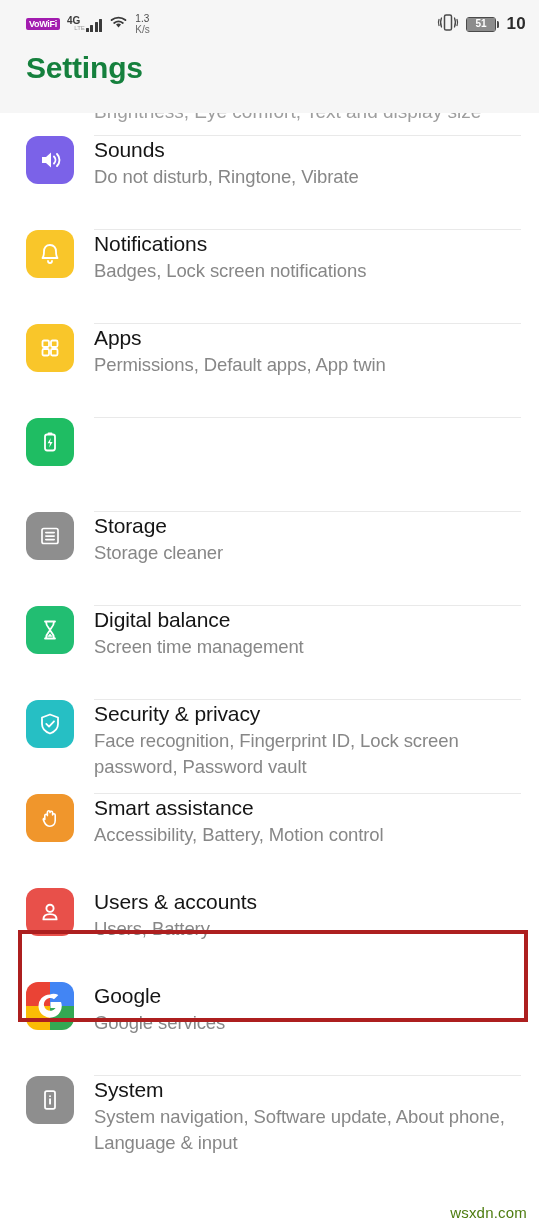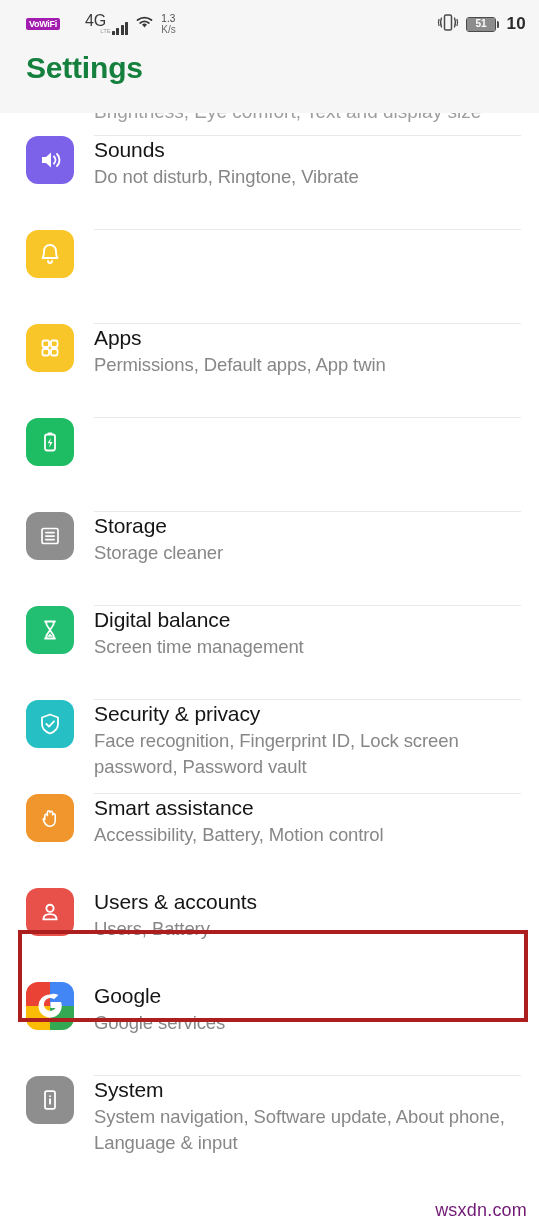--- a/index.html
+++ b/index.html
@@ -33,26 +33,25 @@
     color: #ffffff;
     font-size: 9px;
     font-weight: bold;
     letter-spacing: -0.3px;
     padding: 1.5px 3px 1.5px 3px;
     border-radius: 2px;
     line-height: 1;
   }
   .net-group { display: flex; align-items: flex-end; gap: 1px; }
   .net-label {
-    font-size: 16px;
+    font-size: 10px;
     color: #3a3a3a;
     line-height: 1;
-    font-weight: 400;
+    font-weight: 700;
     margin-bottom: 6px;
-    margin-left: 18px;
   }
   .net-sub {
     font-size: 6px;
     color: #9a9a9a;
     line-height: 1;
     margin-bottom: 1px;
     margin-left: -7px;
   }
   .bars { display: flex; align-items: flex-end; gap: 1.5px; height: 13px; }
   .bars i { display: block; width: 3px; background: #3a3a3a; border-radius: 0.5px; }
@@ -202,22 +201,22 @@
     box-sizing: border-box;
     pointer-events: none;
     z-index: 20;
   }
 
   
   .watermark {
     position: absolute;
     right: 12px;
     bottom: 6px;
-    font-size: 18px;
-    color: #701a75;
+    font-size: 15px;
+    color: #4d7c0f;
     z-index: 30;
     letter-spacing: 0.2px;
   }
 </style>
 </head>
 <body>
 
 <div class="statusbar">
   <div class="status-left">
     <span class="vowifi-badge">VoWiFi</span>
@@ -292,20 +291,24 @@
   <div class="divider"></div>
 
   <div class="row">
     <div class="row-inner">
       <div class="icon-slot" style="background:#f9c62a">
         <svg width="28" height="28" viewBox="0 0 28 28">
           <path d="M14 5 C10 5 8 8 8 11.5 C8 16 6.5 18 6.5 18 H21.5 C21.5 18 20 16 20 11.5 C20 8 18 5 14 5 Z" stroke="#ffffff" stroke-width="1.8" fill="none" stroke-linejoin="round"></path>
           <path d="M12 21 A2 2 0 0 0 16 21" stroke="#ffffff" stroke-width="1.8" fill="none" stroke-linecap="round"></path>
         </svg>
       </div>
+      <div class="texts">
+        <div class="row-title">Notifications</div>
+        <div class="row-sub">Badges, Lock screen notifications</div>
+      </div>
     </div>
   </div>
   <div class="divider"></div>
 
   <div class="row">
     <div class="row-inner">
       <div class="icon-slot" style="background:#f9c62a">
         <svg width="28" height="28" viewBox="0 0 28 28">
           <rect x="6.5" y="6.5" width="6.5" height="6.5" rx="1.4" stroke="#ffffff" stroke-width="1.8" fill="none"></rect>
           <rect x="15" y="6.5" width="6.5" height="6.5" rx="1.4" stroke="#ffffff" stroke-width="1.8" fill="none"></rect>

